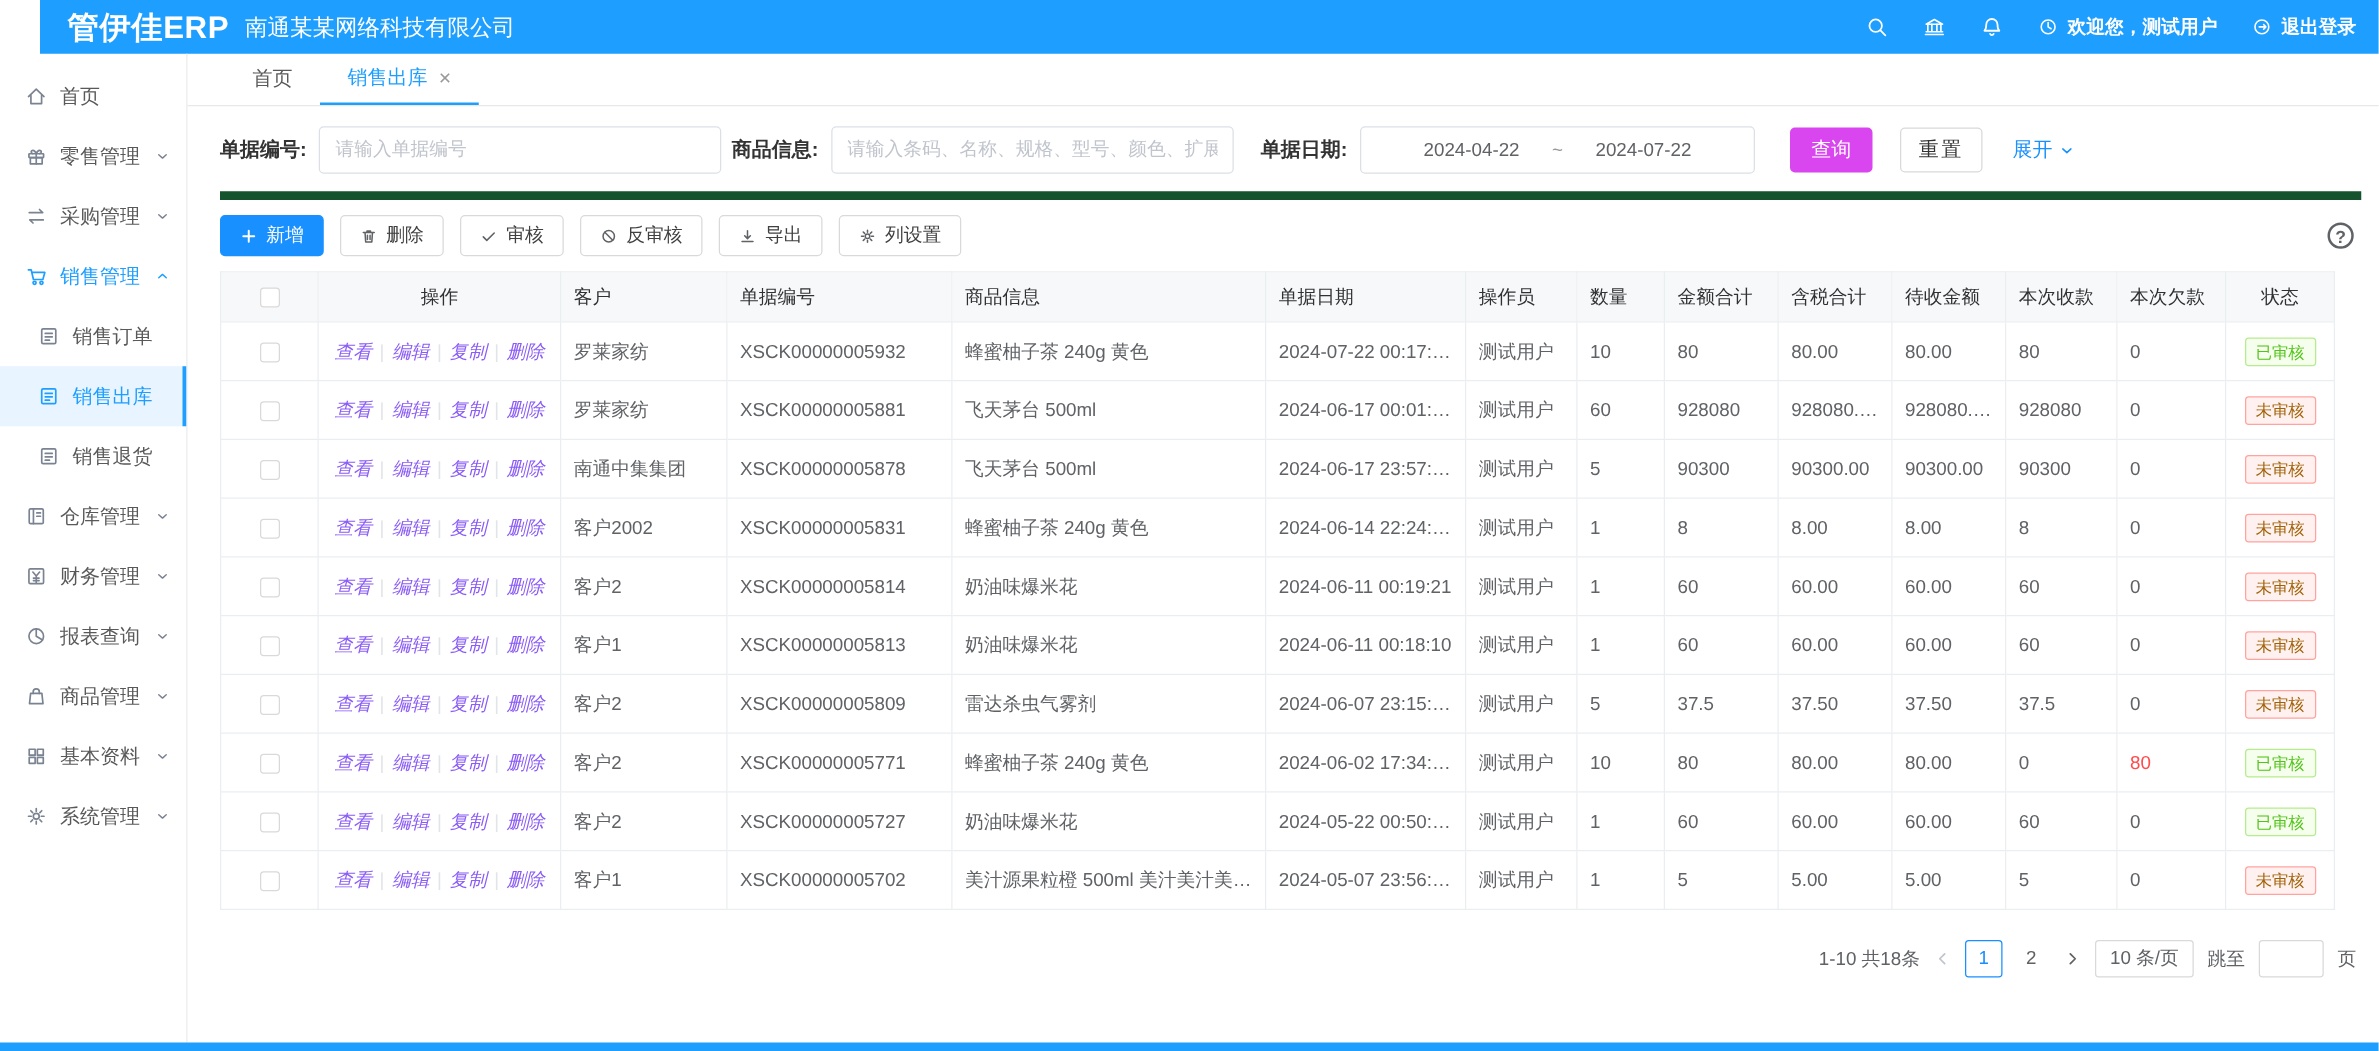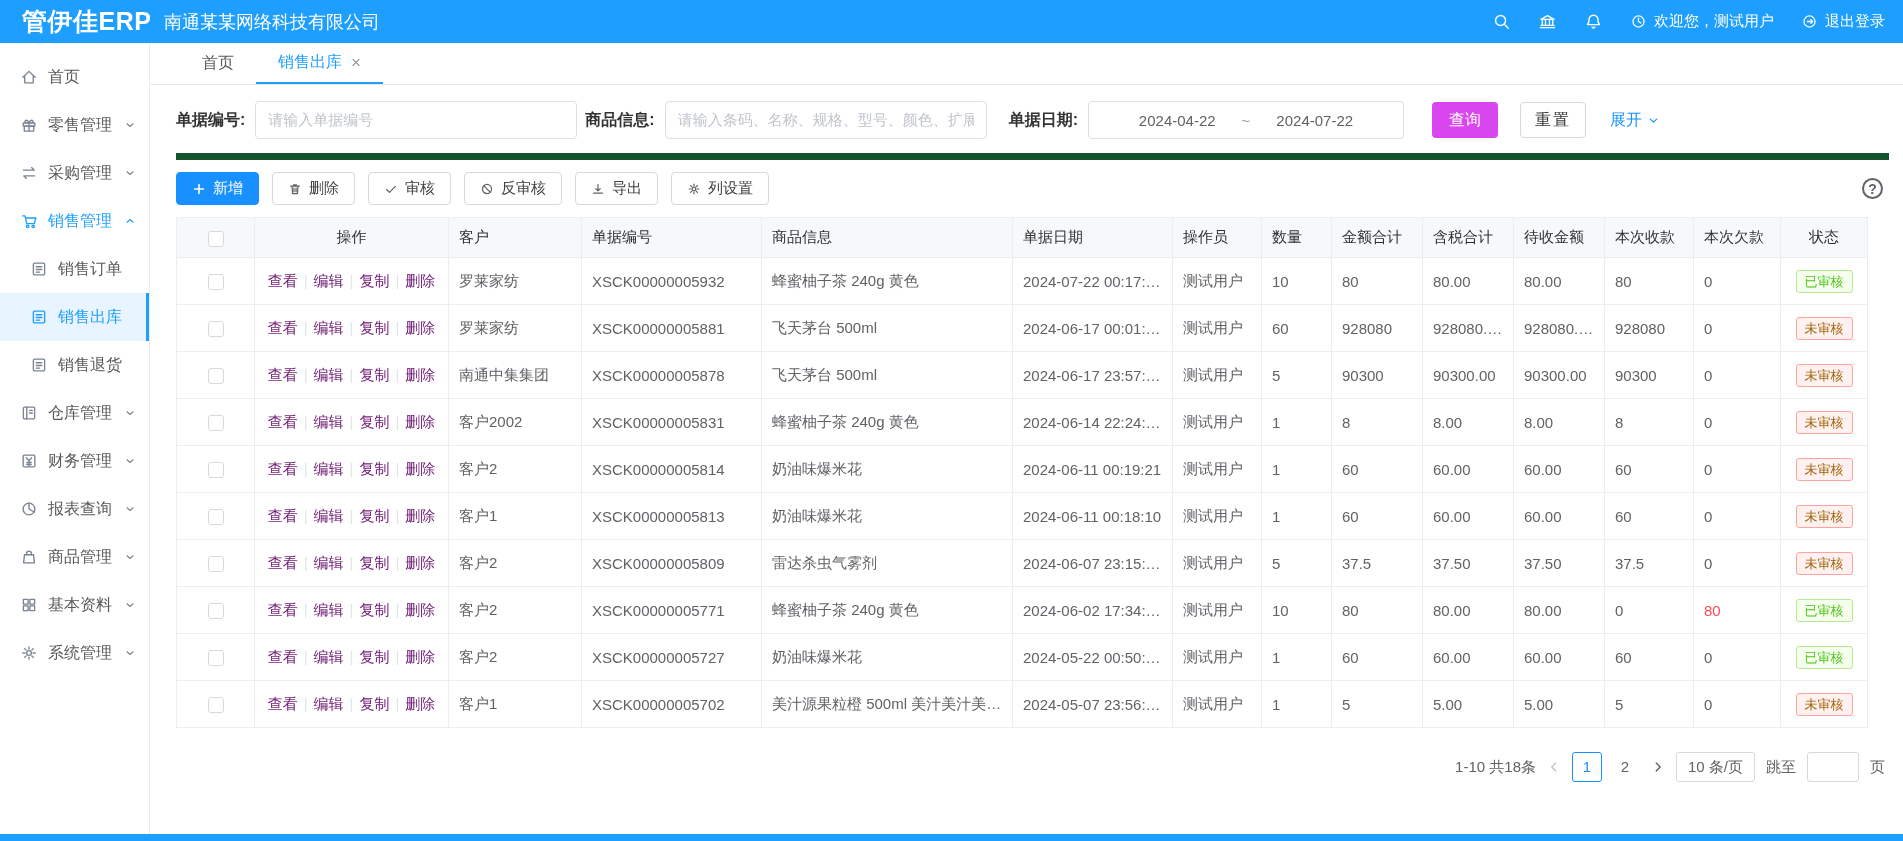--- a/index.html
+++ b/index.html
@@ -1,24 +1,24 @@
 <!DOCTYPE html>
 <html><head>
 <meta charset="utf-8">
 <style>
   * { margin:0; padding:0; box-sizing:border-box; }
   html,body { width:1903px; height:841px; }
   body { font-family:"Liberation Sans","DejaVu Sans",sans-serif; background:#fff; position:relative; overflow:hidden; color:#333; }
 
   
-  .topbar { height:43px; background:#1e9fff; display:flex; align-items:center; color:#fff; }
+  .topbar { height:43px; background:#1e9fff; display:flex; align-items:center; color:#fff;margin-left:32px; }
   .logo { width:150px; padding-left:22px; font-size:25px; font-weight:bold; letter-spacing:.5px; white-space:nowrap; }
   .company { font-size:18px; margin-left:14px; }
   .topbar-right { margin-left:auto; display:flex; align-items:center; gap:27px; padding-right:18px; font-size:15px; }
-  .hgroup { display:flex; align-items:center; gap:7px; cursor:pointer; white-space:nowrap; }
+  .hgroup { display:flex; align-items:center; gap:7px; cursor:pointer; white-space:nowrap;font-weight:bold; }
   .icn { display:inline-flex; }
   .icn svg { display:block; }
 
   
   .layout { display:flex; height:798px; }
   aside { width:150px; border-right:1px solid #ececec; padding-top:10px; flex:none; }
   .side-item { height:48px; display:flex; align-items:center; padding:0 13px 0 20px; font-size:16px; color:#595959; cursor:pointer; }
   .side-item .lbl { margin-left:10px; white-space:nowrap; }
   .side-item .chev { margin-left:auto; color:#b0b3b8; }
   .side-item .icn { color:#7a8391; }
@@ -55,21 +55,21 @@
   .tbtn.primary .icn { color:#fff; }
   .help-circle { margin-left:auto; margin-right:6px; width:21px; height:21px; border:2px solid #5f6368; border-radius:50%; color:#5f6368; font-size:14px; font-weight:bold; display:flex; align-items:center; justify-content:center; cursor:pointer; }
 
   
   table { margin-top:12px; border-collapse:collapse; table-layout:fixed; width:1691px; font-size:15px; }
   th, td { border:1px solid #ebeef0; padding:0 10px; white-space:nowrap; overflow:hidden; text-overflow:ellipsis; }
   thead th { background:#f7f8fa; height:40px; font-weight:normal; color:#303133; text-align:left; }
   th.c-center, td.c-center { text-align:center; }
   tbody td { height:47px; color:#606266; }
   .cb { display:inline-block; width:16px; height:16px; border:1px solid #d9d9d9; border-radius:3px; background:#fff; vertical-align:middle; cursor:pointer; }
-  td.actions a { color:#701a75; text-decoration:none; }
+  td.actions a { color:#8b5cf6; text-decoration:none;font-style:italic; }
   td.actions .sep { color:#e1e4e8; margin:0 6px; }
   .red-text { color:#ff4d4f; }
   .badge { display:inline-block; padding:4px 8px; border-radius:3px; font-size:13px; line-height:1; }
   .b-green { color:#52c41a; border:1px solid #b7eb8f; background:#f6ffed; }
   .b-red { color:#a16207; border:1px solid #ffa39e; background:#fff1f0; }
 
   
   .pagination { display:flex; align-items:center; justify-content:flex-end; gap:11px; margin-top:24px; font-size:15px; color:#606266; padding-right:4px; }
   .pg-arrow { display:flex; align-items:center; cursor:pointer; }
   .pg-arrow.disabled { color:#c0c4cc; }

